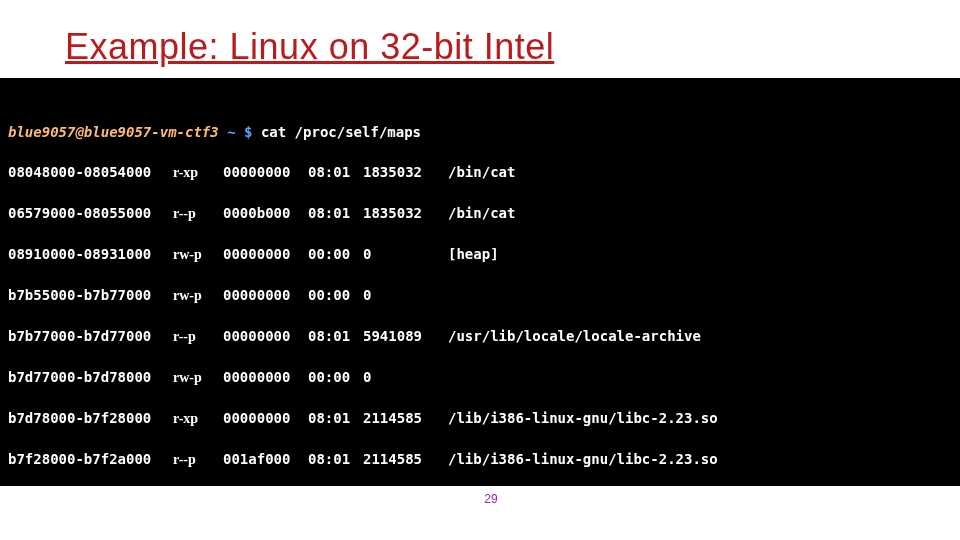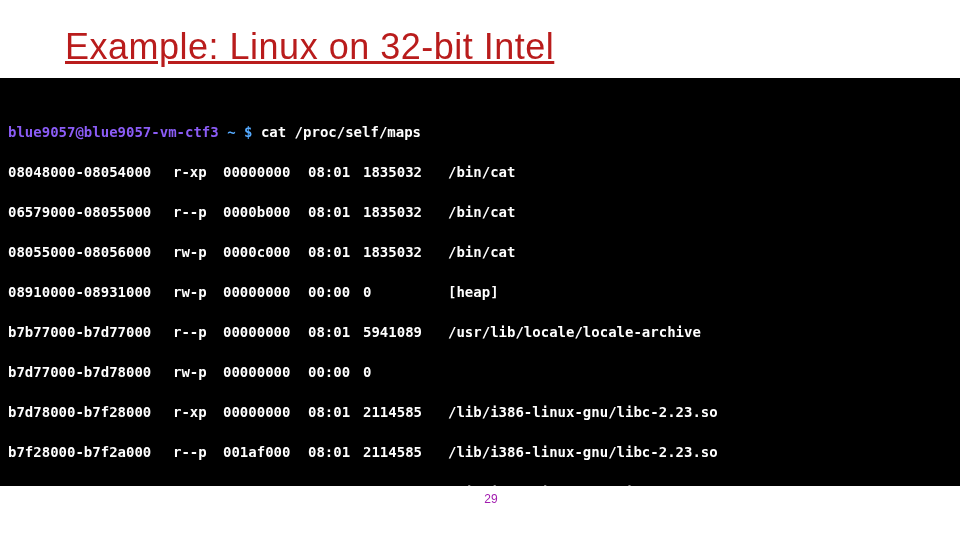--- a/index.html
+++ b/index.html
@@ -36,26 +36,26 @@
     background: #000;
     box-sizing: border-box;
     padding: 4px 8px 4px 8px;
     font-family: "DejaVu Sans Mono", "Liberation Mono", "Courier New", monospace;
     font-size: 14px;
     line-height: 20px;
     color: #fff;
     white-space: pre;
     font-weight: bold;
   }
-  .prompt-user { color: #8b5cf6; }
+  .prompt-user { color: #fdba74; font-style: italic; }
   .prompt-tilde { color: #55aaff; }
   .prompt-dollar { color: #55aaff; }
   .row { display: block; }
   .addr { display: inline-block; width: 165px; }
-  .perm { display: inline-block; width: 50px; }
+  .perm { display: inline-block; width: 50px; font-family: Liberation Serif, serif; }
   .off  { display: inline-block; width: 85px; }
   .dev  { display: inline-block; width: 55px; }
   .ino  { display: inline-block; width: 85px; }
   .path { display: inline-block; }
   .pagenum {
     position: absolute;
     top: 492px;
     width: 924px;
     text-align: center;
     font-size: 12px;
@@ -67,22 +67,22 @@
 <body>
 
 <div class="slide">
 
   <div class="title">Example: Linux on 32-bit Intel</div>
 
   <div class="terminal">
     <span class="row"><span class="prompt-user">blue9057@blue9057-vm-ctf3</span><span class="prompt-tilde"> ~ </span><span class="prompt-dollar">$ </span><span>cat /proc/self/maps</span></span>
 <span class="row"><span class="addr">08048000-08054000</span><span class="perm">r-xp</span><span class="off">00000000</span><span class="dev">08:01</span><span class="ino">1835032</span><span class="path">/bin/cat</span></span>
 <span class="row"><span class="addr">06579000-08055000</span><span class="perm">r--p</span><span class="off">0000b000</span><span class="dev">08:01</span><span class="ino">1835032</span><span class="path">/bin/cat</span></span>
-<span class="row"><span class="addr">08055000-08056000</span><span class="perm">rw-p</span><span class="off">0000c000</span><span class="dev">08:01</span><span class="ino">1835032</span><span class="path">/bin/cat</span></span>
 <span class="row"><span class="addr">08910000-08931000</span><span class="perm">rw-p</span><span class="off">00000000</span><span class="dev">00:00</span><span class="ino">0</span><span class="path">[heap]</span></span>
+<span class="row"><span class="addr">b7b55000-b7b77000</span><span class="perm">rw-p</span><span class="off">00000000</span><span class="dev">00:00</span><span class="ino">0</span><span class="path"></span></span>
 <span class="row"><span class="addr">b7b77000-b7d77000</span><span class="perm">r--p</span><span class="off">00000000</span><span class="dev">08:01</span><span class="ino">5941089</span><span class="path">/usr/lib/locale/locale-archive</span></span>
 <span class="row"><span class="addr">b7d77000-b7d78000</span><span class="perm">rw-p</span><span class="off">00000000</span><span class="dev">00:00</span><span class="ino">0</span><span class="path"></span></span>
 <span class="row"><span class="addr">b7d78000-b7f28000</span><span class="perm">r-xp</span><span class="off">00000000</span><span class="dev">08:01</span><span class="ino">2114585</span><span class="path">/lib/i386-linux-gnu/libc-2.23.so</span></span>
 <span class="row"><span class="addr">b7f28000-b7f2a000</span><span class="perm">r--p</span><span class="off">001af000</span><span class="dev">08:01</span><span class="ino">2114585</span><span class="path">/lib/i386-linux-gnu/libc-2.23.so</span></span>
 <span class="row"><span class="addr">b7f2a000-b7f2b000</span><span class="perm">rw-p</span><span class="off">001b1000</span><span class="dev">08:01</span><span class="ino">2114585</span><span class="path">/lib/i386-linux-gnu/libc-2.23.so</span></span>
 
 
 
 
 

